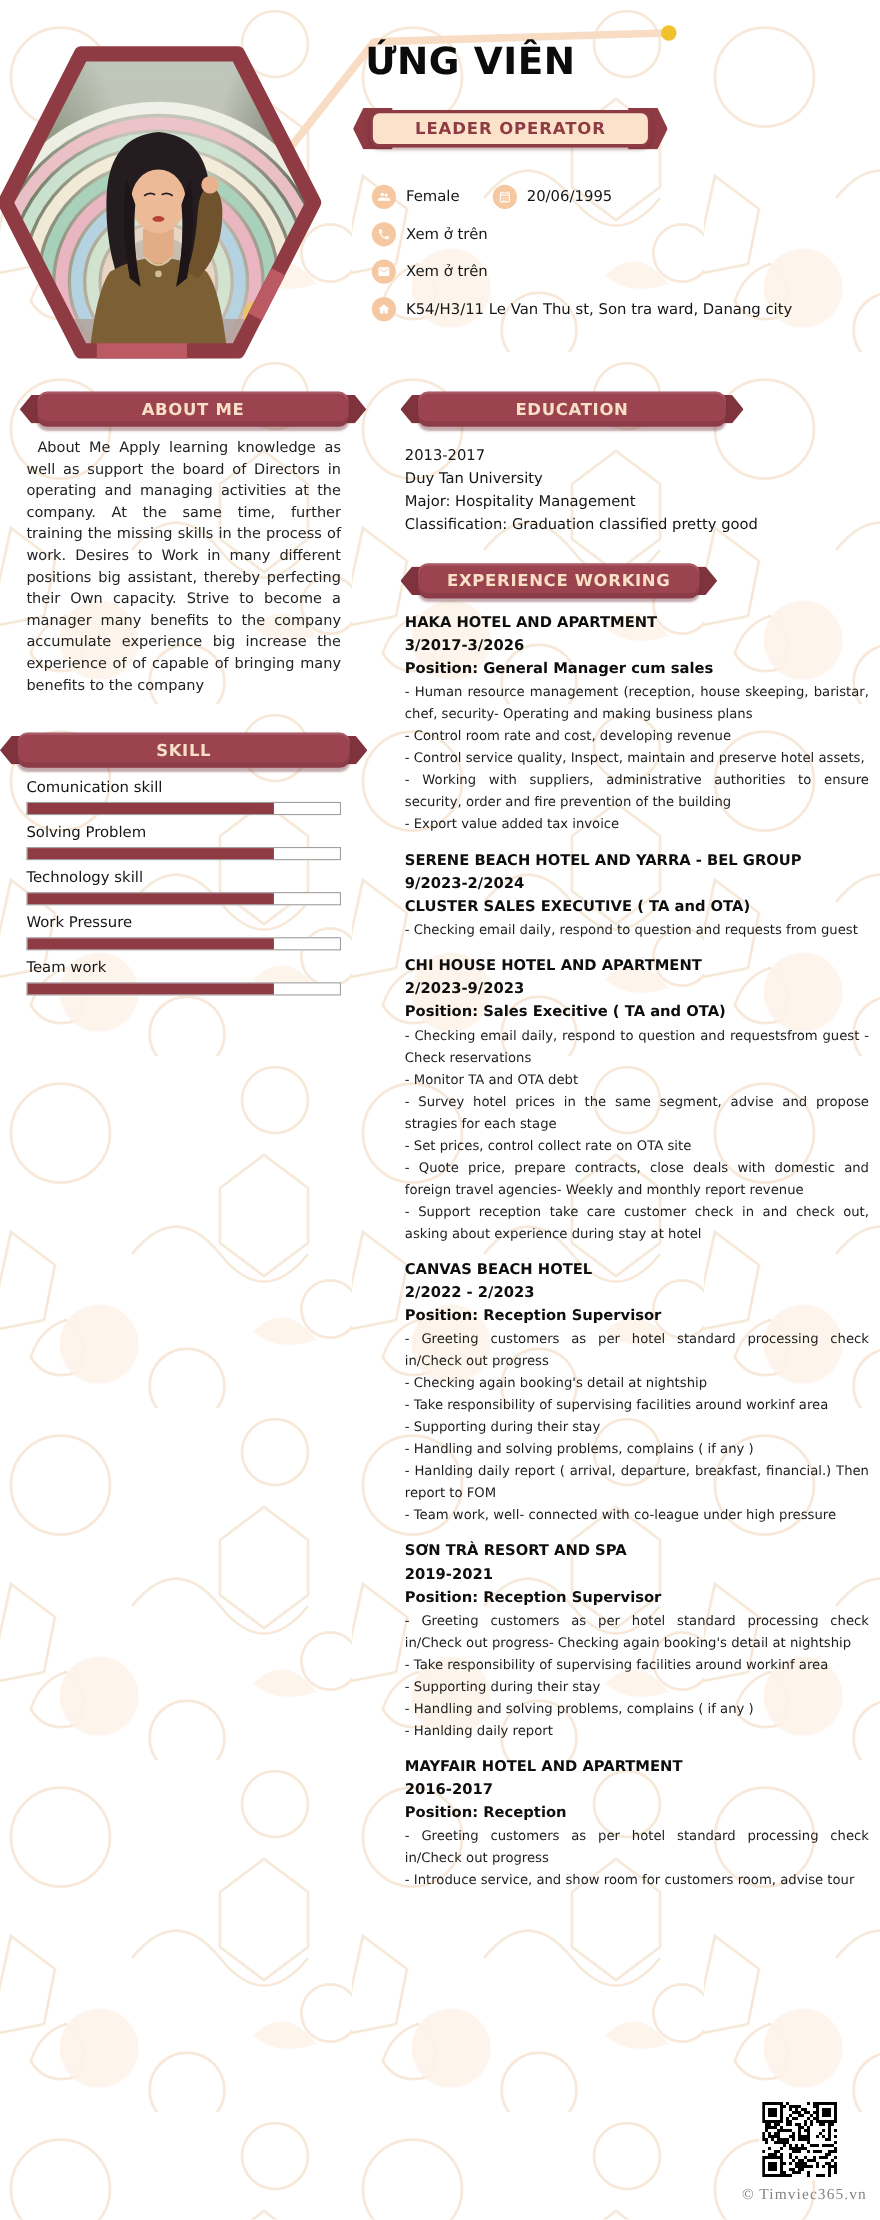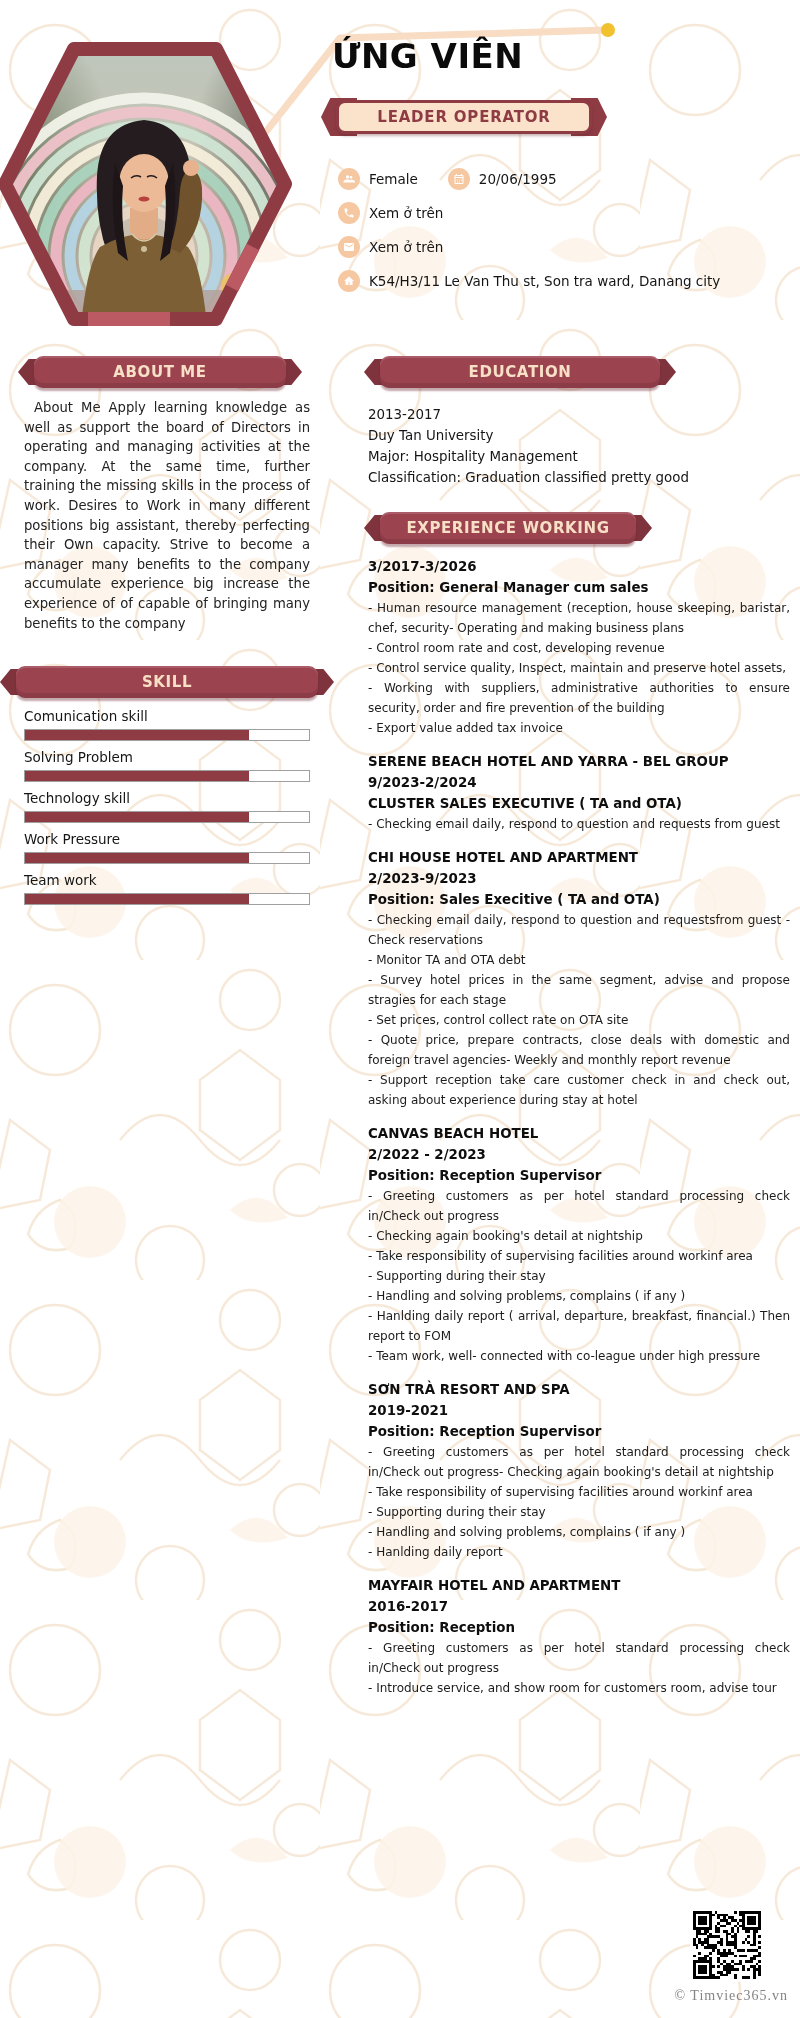--- a/index.html
+++ b/index.html
@@ -41,21 +41,21 @@
   .ribbon{position:absolute;height:32px;z-index:3;}
   .ribbon .wing{position:absolute;top:3px;width:38px;height:26px;background:#7e333d;}
   .ribbon .wing.left{left:-16px;clip-path:polygon(100% 0,28% 0,0 50%,28% 100%,100% 100%);}
   .ribbon .wing.right{right:-16px;clip-path:polygon(0 0,72% 0,100% 50%,72% 100%,0 100%);}
   .ribbon-bar{
     position:relative;height:100%;background:#9c4350;border-radius:9px;
     display:flex;align-items:center;justify-content:center;
     box-shadow:0 3px 2px rgba(104,38,47,.4), inset 0 2px 0 rgba(255,255,255,.14), inset 0 -5px 0 rgba(0,0,0,.10);
   }
   .ribbon-text{color:#f8e0c6;font-weight:bold;font-size:15px;letter-spacing:.6px;}
-  #ribbon-about{left:34px;top:356px;width:252px;}
+  #ribbon-about{left:34px;top:356px;width:283px;}
   #ribbon-skill{left:16px;top:666px;width:302px;}
   #ribbon-edu{left:380px;top:356px;width:280px;}
   #ribbon-exp{left:380px;top:512px;width:256px;border-radius:12px;}
   
   .about-text{
     position:absolute;left:24px;top:398px;width:286px;z-index:3;
     font-size:13.2px;line-height:19.6px;text-align:justify;text-indent:10px;color:#222;
   }
   
   .skills{position:absolute;left:24px;top:708px;width:286px;z-index:3;display:flex;flex-direction:column;gap:8px;}
@@ -296,20 +296,21 @@
 <div class="ribbon" id="ribbon-exp">
   <span class="wing left"></span>
   <span class="wing right"></span>
   <div class="ribbon-bar">
       <span class="ribbon-text">EXPERIENCE WORKING</span>
     </div>
 </div>
 <div class="jobs">
 
     <div class="job">
+      <div class="job-company">HAKA HOTEL AND APARTMENT</div>
       <div class="job-period">3/2017-3/2026</div>
       <div class="job-position">Position: General Manager cum sales</div>
       <div class="job-bullets">
 
           <div class="job-bullet">- Human resource management (reception, house skeeping, baristar, chef, security- Operating and making business plans</div>
 
           <div class="job-bullet">- Control room rate and cost, developing revenue</div>
 
           <div class="job-bullet">- Control service quality, Inspect, maintain and preserve hotel assets,</div>
 

